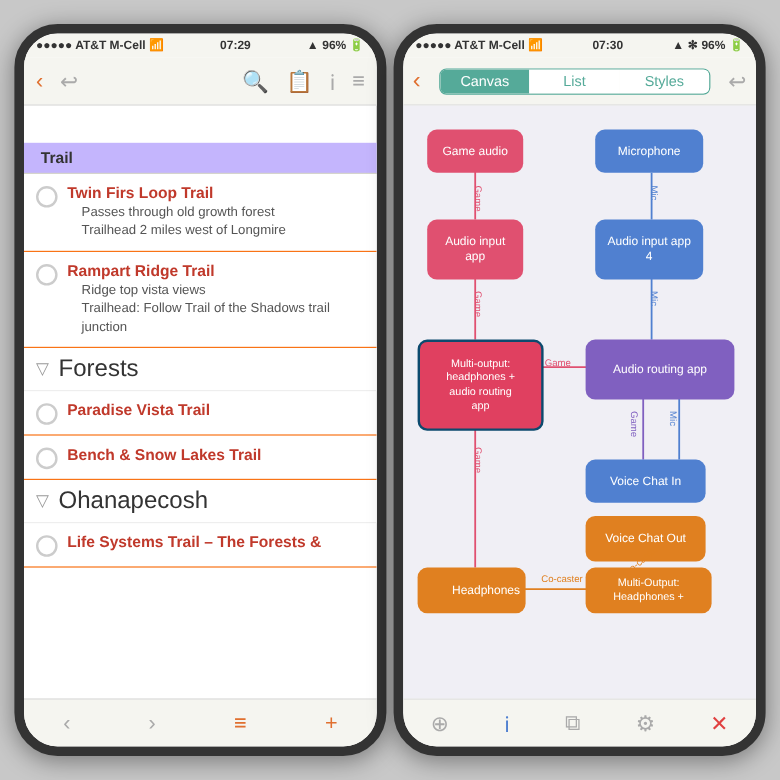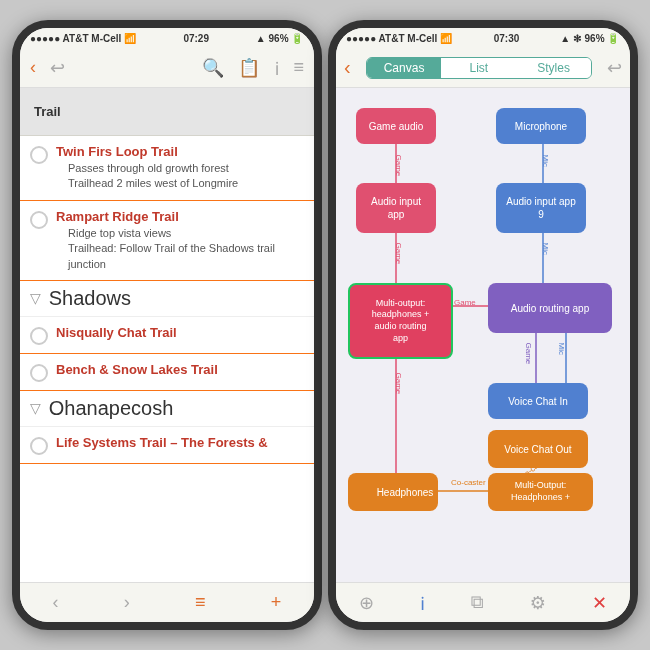--- a/index.html
+++ b/index.html
@@ -56,26 +56,27 @@
     .toolbar-icon {
       font-size: 18px;
       color: #e07030;
       cursor: pointer;
     }
     .toolbar-icon.gray { color: #aaa; }
     .toolbar-space { flex: 1; }
 
     
     .section-header {
-      background: #e5e5e5;
-      padding: 16px 14px;
+      background: #c4b5fd;
+      padding: 5px 14px;
       font-size: 13px;
       font-weight: 600;
       color: #333;
       border-bottom: 1px solid #d5d4cc;
+      margin-top: 31px;
     }
 
     
     .trail-list { flex: 1; overflow-y: auto; background: #fff; }
     .trail-item {
       display: flex;
       align-items: flex-start;
       padding: 8px 10px;
       border-bottom: 1px solid #f97316;
     }
@@ -174,21 +175,21 @@
       font-weight: 500;
       color: #fff;
       line-height: 1.3;
       text-align: center;
       cursor: pointer;
     }
     .dnode.pink { background: #e05070; }
     .dnode.blue { background: #5080d0; }
     .dnode.purple { background: #8060c0; }
     .dnode.orange { background: #e08020; }
-    .dnode.multiout { background: #e04060; border: 2px solid #22c55e; }
+    .dnode.multiout { background: #e04060; border: 2px solid #0c4a6e; }
 
     
     .diagram-bottom {
       background: #f5f5f0;
       border-top: 1px solid #ddd;
       display: flex;
       align-items: center;
       justify-content: space-around;
       padding: 6px 0;
       min-height: 40px;
@@ -248,26 +249,26 @@
     <div class="trail-item">
       <div class="trail-radio"></div>
       <div class="trail-content">
         <div class="trail-name">Rampart Ridge Trail</div>
         <div class="trail-desc">Ridge top vista views<br>Trailhead: Follow Trail of the Shadows trail junction</div>
       </div>
     </div>
 
     <div class="group-header">
       <span class="group-chevron">▽</span>
-      <span class="group-title">Shadows</span>
+      <span class="group-title">Forests</span>
     </div>
     <div class="trail-item">
       <div class="trail-radio"></div>
       <div class="trail-content">
-        <div class="trail-name">Nisqually Chat Trail</div>
+        <div class="trail-name">Paradise Vista Trail</div>
       </div>
     </div>
     <div class="trail-item">
       <div class="trail-radio"></div>
       <div class="trail-content">
         <div class="trail-name">Bench &amp; Snow Lakes Trail</div>
       </div>
     </div>
 
     <div class="group-header">
@@ -349,21 +350,21 @@
     </div>
 
     <div style="position:absolute;left:62px;top:62px;font-size:8px;color:#e05070;transform:rotate(90deg);transform-origin:left center;">Game</div>
     <div style="position:absolute;left:209px;top:62px;font-size:8px;color:#5080d0;transform:rotate(90deg);transform-origin:left center;">Mic</div>
 
     <div class="dnode pink" style="left:20px;top:95px;width:80px;height:50px;display:flex;align-items:center;justify-content:center;text-align:center;">
       <span>Audio input app</span>
     </div>
 
     <div class="dnode blue" style="left:160px;top:95px;width:90px;height:50px;display:flex;align-items:center;justify-content:center;text-align:center;">
-      <span>Audio input app 9</span>
+      <span>Audio input app 4</span>
     </div>
 
     <div style="position:absolute;left:62px;top:150px;font-size:8px;color:#e05070;transform:rotate(90deg);transform-origin:left center;">Game</div>
     <div style="position:absolute;left:209px;top:150px;font-size:8px;color:#5080d0;transform:rotate(90deg);transform-origin:left center;">Mic</div>
 
     <div class="dnode multiout" style="left:12px;top:195px;width:105px;height:76px;display:flex;align-items:center;justify-content:center;text-align:center;">
       <span style="font-size:9px;">Multi-output:<br>headphones +<br>audio routing<br>app</span>
     </div>
 
     <div style="position:absolute;left:118px;top:210px;font-size:8px;color:#e05070;">Game</div>

